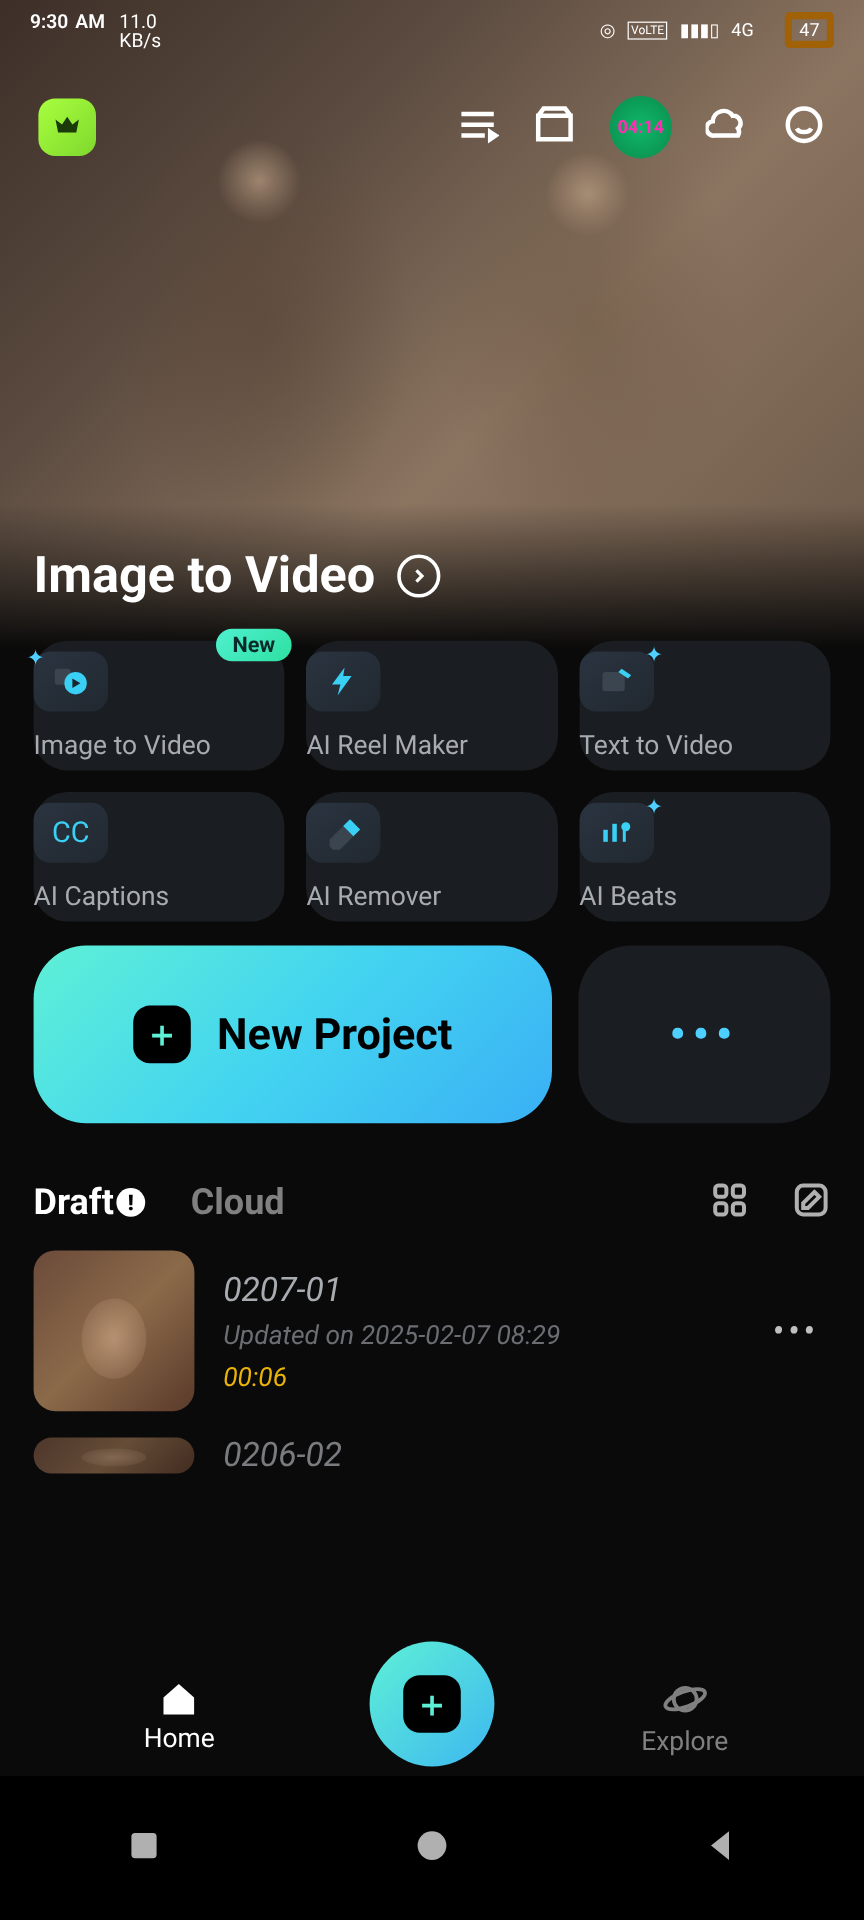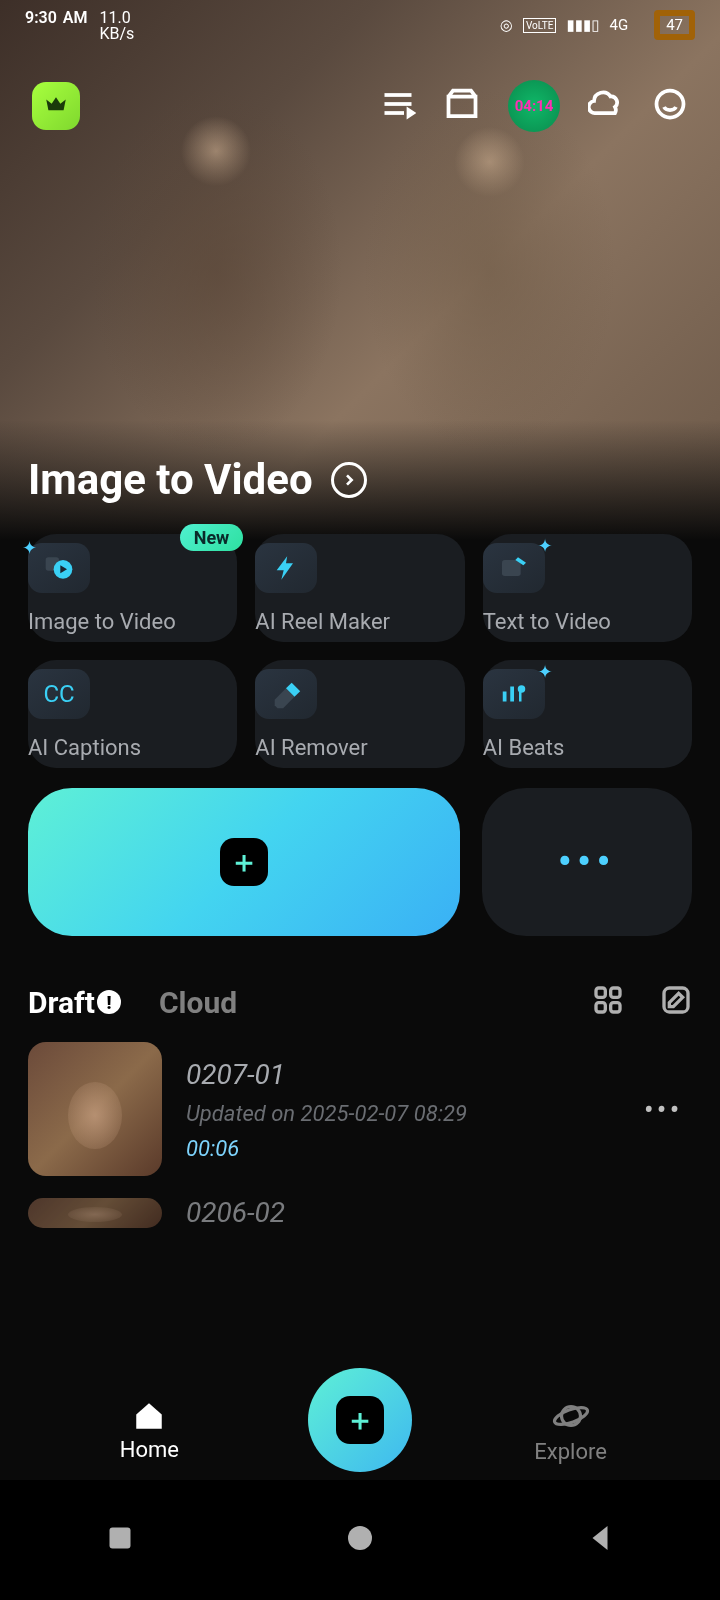--- a/index.html
+++ b/index.html
@@ -178,21 +178,21 @@
 }
 .draft-thumb::before {
   content: ""; position: absolute;
   top: 30%; left: 30%; width: 40%; height: 50%;
   background: radial-gradient(ellipse at center, rgba(200,160,130,0.7), transparent);
   border-radius: 50%;
 }
 .draft-info { flex: 1; display: flex; flex-direction: column; gap: 10px; }
 .draft-name { font-size: 28px; color: #a8abb0; }
 .draft-updated { font-size: 22px; color: #6a6d72; }
-.draft-duration { font-size: 22px; color: #7dd3fc; }
+.draft-duration { font-size: 22px; color: #eab308; }
 .draft-more { color: #c0c0c0; font-size: 30px; letter-spacing: 3px; padding: 0 10px; }
 
 .bottom-nav {
   position: absolute;
   bottom: 120px; left: 0; right: 0;
   height: 100px;
   background: linear-gradient(to bottom, rgba(10,10,10,0.6), #0a0a0a);
   display: flex; align-items: center; justify-content: space-around;
   padding: 0 40px;
 }
@@ -346,20 +346,21 @@
           <rect x="16" y="10" width="2" height="8"></rect>
         </svg>
     </div>
     <span class="tool-label">AI Beats</span>
   </div>
 </div>
 
 <div class="action-row">
   <div class="new-project-btn">
     <div class="plus-box">＋</div>
+    <span>New Project</span>
   </div>
   <div class="more-btn">
     <span>•••</span>
   </div>
 </div>
 
 <div class="tabs-row">
   <div class="tab active">
     <span>Draft</span>
     <span class="alert-circle">!</span>

